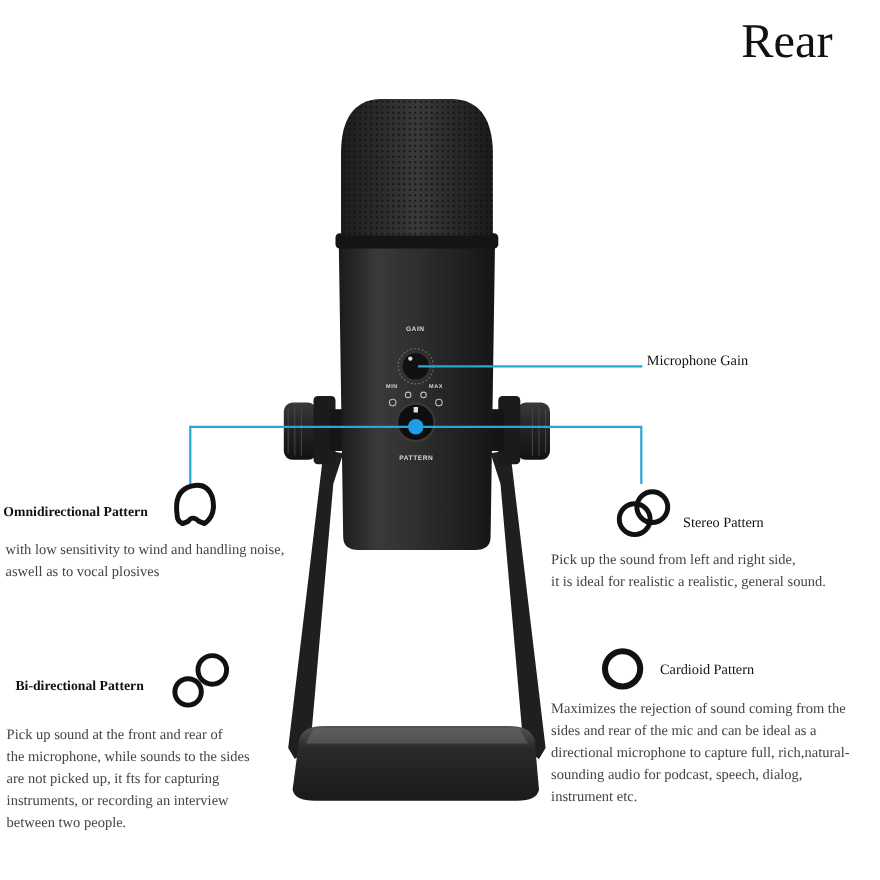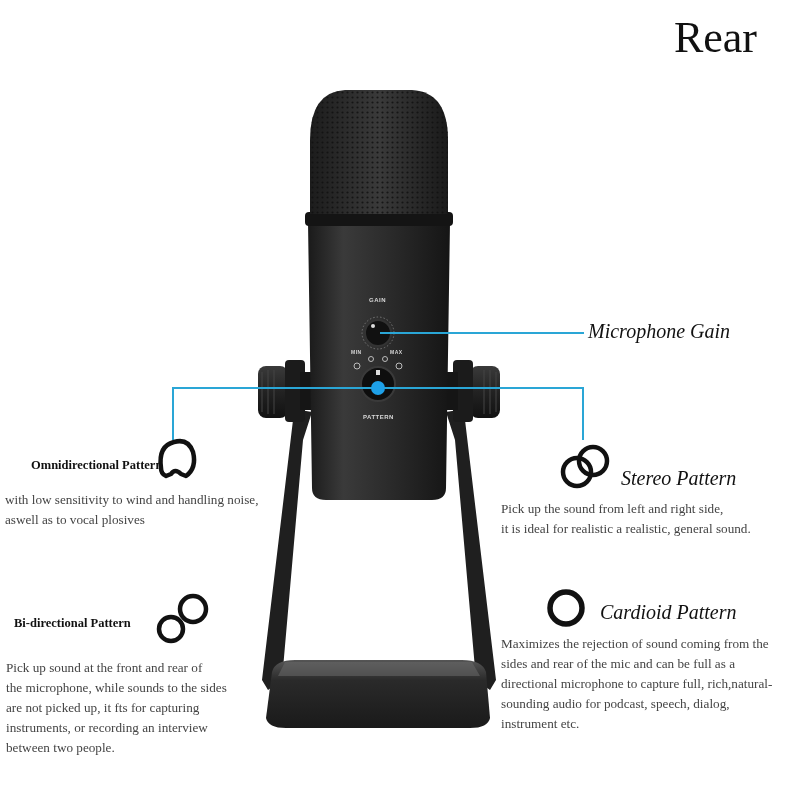--- a/index.html
+++ b/index.html
@@ -1,21 +1,21 @@
 <!DOCTYPE html>
 <html><head>
   <meta charset="utf-8">
   <style>
     html, body { margin: 0; padding: 0; background: #ffffff; }
     body { width: 800px; height: 800px; position: relative; overflow: hidden;
            font-family: "Liberation Serif", "DejaVu Serif", serif; color: #111; }
     .abs { position: absolute; }
     .title { left: 0; width: 757px; top: 12px; text-align: right; font-size: 44px; color: #111; }
     .heading { font-size: 15px; font-weight: bold; color: #111; white-space: nowrap; }
-    .heading.big { font-size: 20px; font-weight: normal; font-style: italic; }
+    .heading.big { font-size: 13px; font-weight: normal; }
     .desc { font-size: 13.2px; line-height: 20px; color: #444; white-space: nowrap; }
     .desc div { height: 20px; }
     .mic-text { font-family: "Liberation Sans", "DejaVu Sans", sans-serif; font-size: 6px;
                 color: #d8d8d8; letter-spacing: 0.5px; font-weight: bold; }
     svg.stage { position: absolute; left: 0; top: 0; }
   </style>
 </head>
 <body>
 
 <div class="abs title">Rear</div>
@@ -124,21 +124,21 @@
   </g>
 </svg>
 
 <div class="abs mic-text" style="left:369px; top:297px;">GAIN</div>
 <div class="abs mic-text" style="left:351px; top:349px; font-size:5px;">MIN</div>
 <div class="abs mic-text" style="left:390px; top:349px; font-size:5px;">MAX</div>
 <div class="abs mic-text" style="left:363px; top:414px;">PATTERN</div>
 
 <div class="abs heading big" style="left:588px; top:320px;">Microphone Gain</div>
 
-<div class="abs heading" style="left:3px; top:458px; font-size:12.5px;margin-left:28px;">Omnidirectional Pattern</div>
+<div class="abs heading" style="left:3px; top:458px; font-size:12.5px;">Omnidirectional Pattern</div>
 <div class="abs desc" style="left:5px; top:490px;">
   <div>with low sensitivity to wind and handling noise,</div>
   <div>aswell as to vocal plosives</div>
 </div>
 
 <div class="abs heading" style="left:14px; top:616px; font-size:12.5px;">Bi-directional Pattern</div>
 <div class="abs desc" style="left:6px; top:658px;">
   <div>Pick up sound at the front and rear of</div>
   <div>the microphone, while sounds to the sides</div>
   <div>are not picked up, it fts for capturing</div>
@@ -148,17 +148,17 @@
 
 <div class="abs heading big" style="left:621px; top:467px;text-align:center;">Stereo Pattern</div>
 <div class="abs desc" style="left:501px; top:499px;">
   <div>Pick up the sound from left and right side,</div>
   <div>it is ideal for realistic a realistic, general sound.</div>
 </div>
 
 <div class="abs heading big" style="left:600px; top:601px;">Cardioid Pattern</div>
 <div class="abs desc" style="left:501px; top:634px;">
   <div>Maximizes the rejection of sound coming from the</div>
-  <div>sides and rear of the mic and can be full as a</div>
+  <div>sides and rear of the mic and can be ideal as a</div>
   <div>directional microphone to capture full, rich,natural-</div>
   <div>sounding audio for podcast, speech, dialog,</div>
   <div>instrument etc.</div>
 </div>
 
 </body></html>

